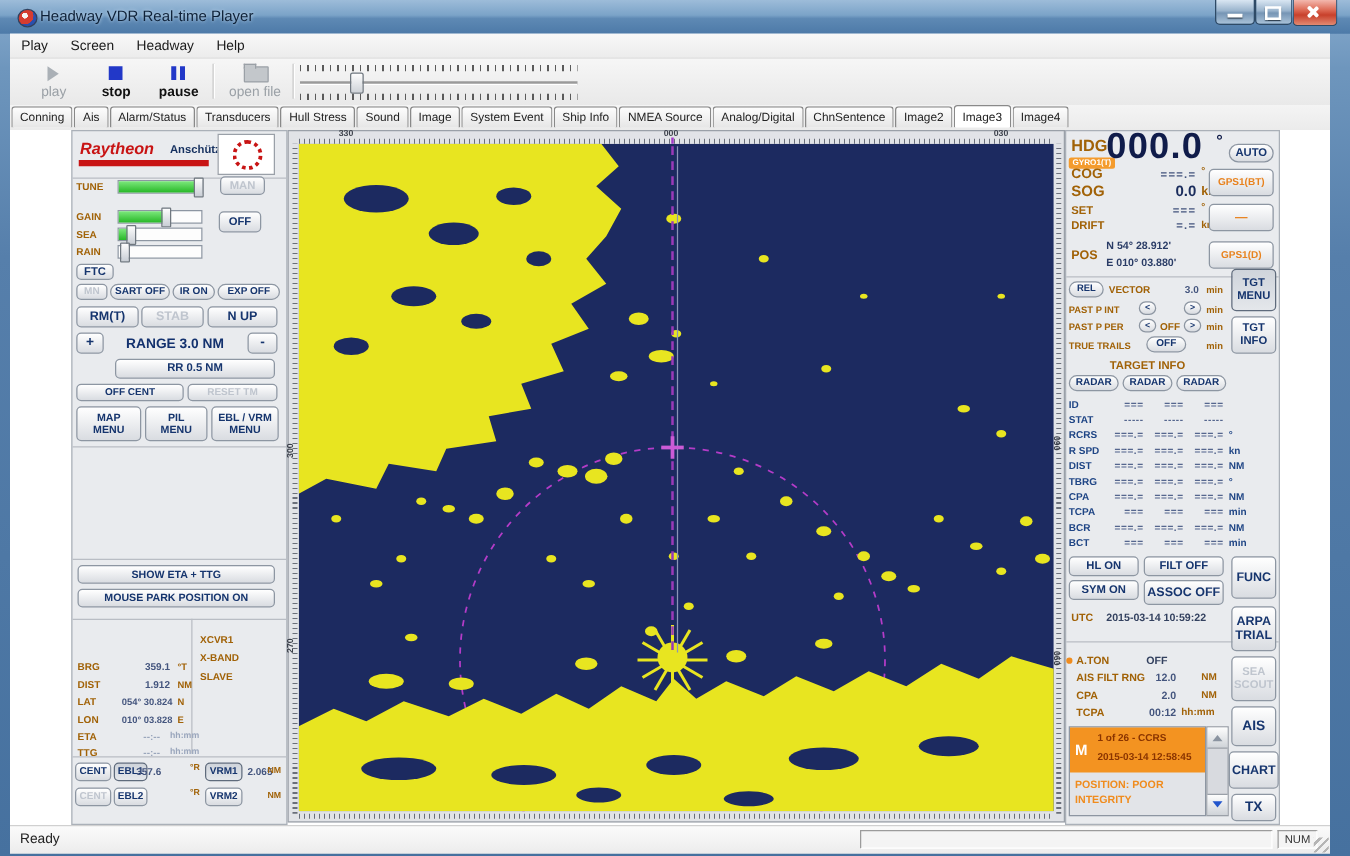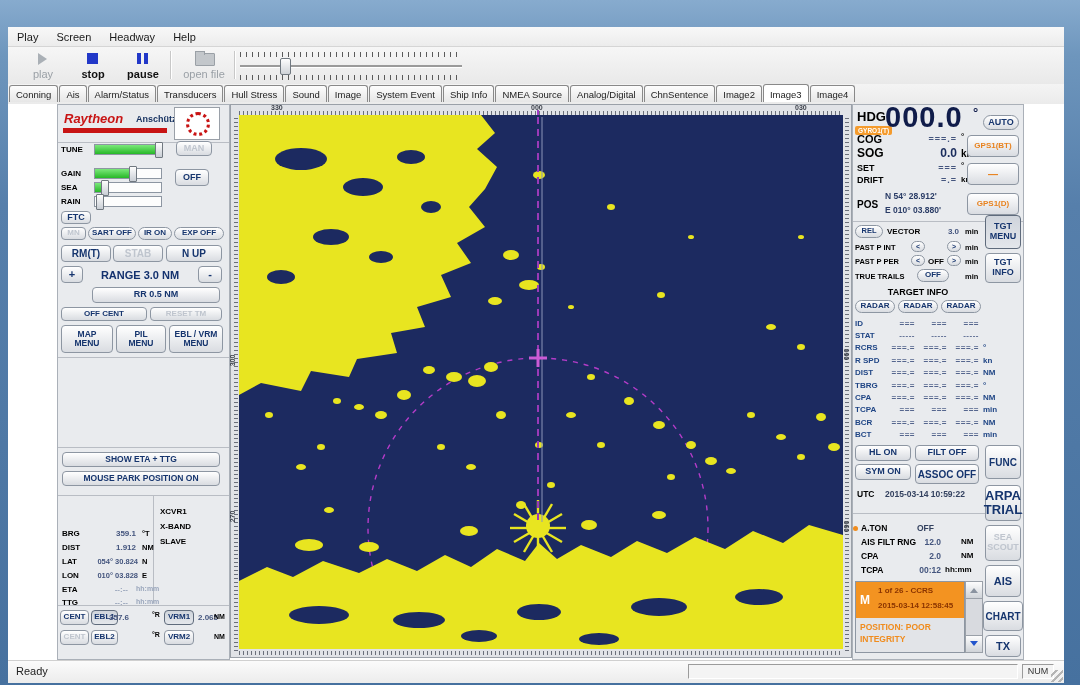--- a/index.html
+++ b/index.html
@@ -35,21 +35,21 @@
   .sl-line{position:absolute;height:2px;background:#9a9a9a;border-bottom:1px solid #fff;}
   .sl-thumb{position:absolute;width:9px;height:15px;background:linear-gradient(#fdfdfd,#cfd3d8);border:1px solid #707880;border-radius:2px;}
   
   .tabbar{position:absolute;left:0;top:57px;width:1056px;height:20px;background:linear-gradient(#f4f4f4,#ebebeb);}
   .tab{display:inline-block;margin-left:1px;padding:3px 6px 2px 6px;font-size:9.5px;color:#222;
        border:1px solid #898989;border-bottom:none;border-radius:3px 3px 0 0;background:linear-gradient(#fdfdfd,#e6e6e6);vertical-align:bottom;}
   .tab.active{background:#fff;padding-top:4px;position:relative;z-index:2;}
   
   .content{position:absolute;left:0;top:77px;width:1056px;height:556px;background:#fff;}
   .panel{background:#e9ebee;border:1px solid #aab0b8;}
-  .lbl{color:#000000;font-weight:bold;}
+  .lbl{color:#a16207;font-weight:bold;}
   .val{color:#44557e;font-weight:bold;}
   .dimval{color:#9aa6bc;font-weight:bold;}
   .btn{background:linear-gradient(#ffffff,#d9dce1);border:1px solid #8d96a2;border-radius:4px;
        color:#16356e;font-weight:bold;font-size:9px;text-align:center;line-height:1.1;
        display:flex;align-items:center;justify-content:center;box-sizing:border-box;}
   .btn.dis{color:#bfc5ce;}
   .btn.orange{color:#e8821e;}
   .btn.pressed{background:linear-gradient(#cfd4db,#e4e7eb);border-color:#5f6b7c;}
   .btn.pre{white-space:pre-line;}
   .oval{border-radius:8px;}
@@ -67,20 +67,34 @@
   .sl-knob{position:absolute;top:-3px;width:6px;height:14px;background:linear-gradient(#fdfdfd,#c9ced5);border:1px solid #707880;border-radius:1px;}
   
   .statusbar{position:absolute;left:0;top:633px;width:1056px;height:22px;background:linear-gradient(#fbfbfb,#ececec);border-top:1px solid #d0d0d0;}
   .sunken{position:absolute;top:3px;height:15px;border:1px solid;border-color:#9b9b9b #ffffff #ffffff #9b9b9b;background:#f4f4f4;box-sizing:border-box;}
 </style>
 </head>
 <body>
 
 <div class="win-frame">
 
+  <div class="titlebar">
+    <div class="app-ico"></div>
+    <div class="title-text">Headway VDR Real-time Player</div>
+    <div class="winbtn" style="left:972px;width:30px;">
+        <div class="glyph-min"></div>
+      </div>
+    <div class="winbtn" style="left:1004px;width:28px;">
+        <div class="glyph-max"></div>
+      </div>
+    <div class="winbtn close" style="left:1034px;width:34px;height:20px;">
+      <div class="glyph-x1"></div>
+        <div class="glyph-x2"></div>
+    </div>
+  </div>
 
   <div class="client">
 
     <div class="menubar"><span class="mitem">Play</span><span class="mitem">Screen</span><span class="mitem">Headway</span><span class="mitem">Help</span></div>
 
     <div class="toolbar">
       <div class="tbtn dis" style="left:12px;">
         <div class="abs" style="left:18px;top:3px;width:0;height:0;border-left:9px solid #aab0b6;border-top:6px solid transparent;border-bottom:6px solid transparent;"></div>
         <div class="lab">play</div>
       </div>
@@ -519,21 +533,21 @@
           <div class="abs" style="left:0;bottom:0;width:16px;height:16px;background:linear-gradient(#fdfdfd,#cfd3d8);border-top:1px solid #9aa0a8;">
             <div class="abs" style="left:4px;top:5px;width:0;height:0;border-left:4px solid transparent;border-right:4px solid transparent;border-top:5px solid #2255cc;"></div>
           </div>
         </div>
 
         <div class="btn pre abs pressed" style="left:132px;top:110px;width:36px;height:34px;font-size:9px;">TGT
 MENU</div>
         <div class="btn pre abs" style="left:132px;top:148px;width:36px;height:30px;font-size:9px;">TGT
 INFO</div>
         <div class="btn abs" style="left:132px;top:340px;width:36px;height:34px;font-size:10px;">FUNC</div>
-        <div class="btn pre abs" style="left:132px;top:380px;width:36px;height:36px;font-size:13px;">ARPA
+        <div class="btn pre abs" style="left:132px;top:380px;width:36px;height:36px;font-size:10px;">ARPA
 TRIAL</div>
         <div class="btn pre abs dis" style="left:132px;top:420px;width:36px;height:36px;font-size:9px;">SEA
 SCOUT</div>
         <div class="btn abs" style="left:132px;top:460px;width:36px;height:32px;font-size:11px;">AIS</div>
         <div class="btn abs" style="left:130px;top:496px;width:40px;height:30px;font-size:10px;">CHART</div>
         <div class="btn abs" style="left:132px;top:530px;width:36px;height:22px;font-size:11px;">TX</div>
       </div>
     </div>
 
     <div class="statusbar">

